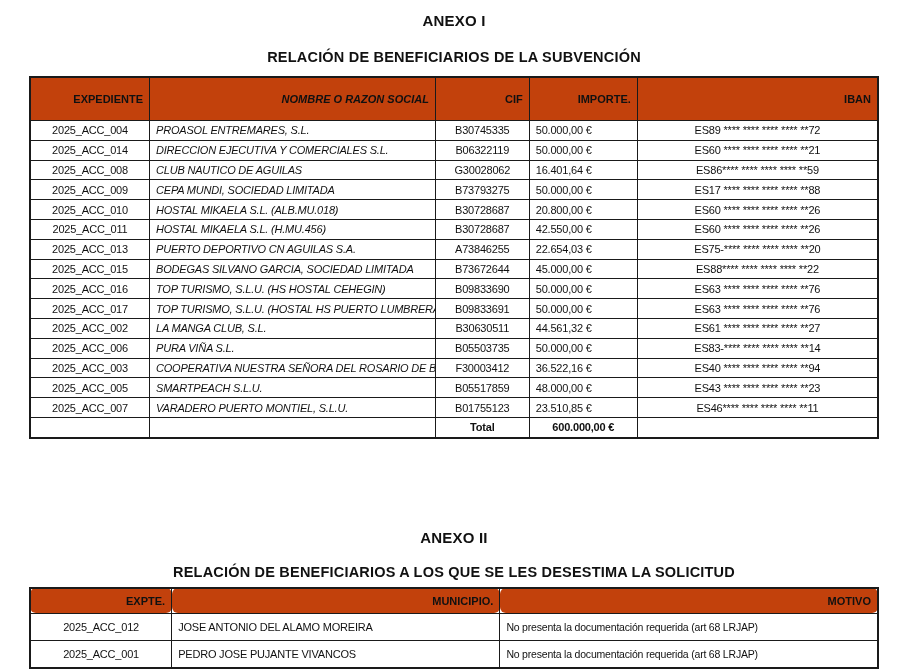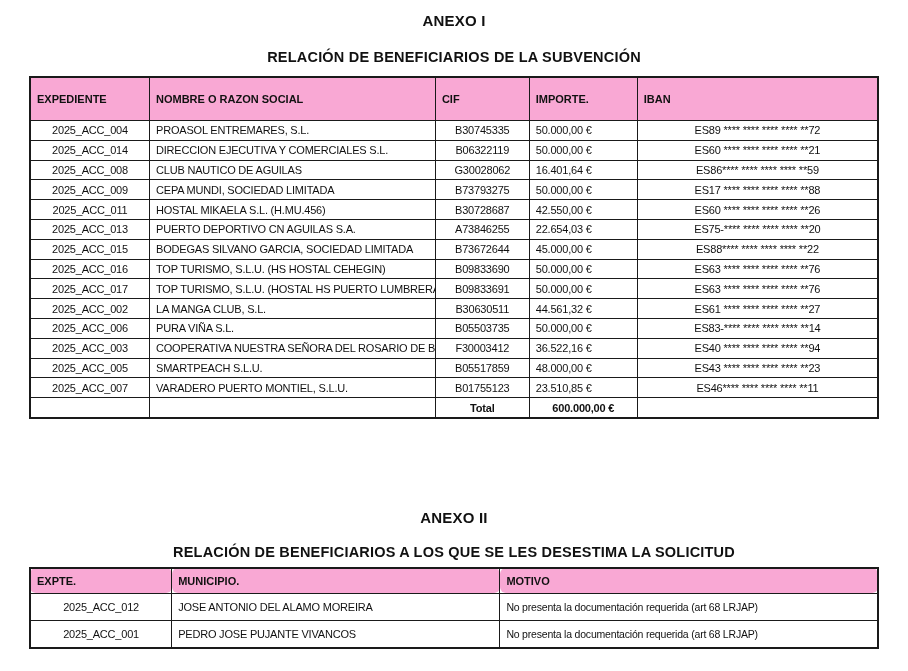--- a/index.html
+++ b/index.html
@@ -50,32 +50,32 @@
   th, td {
     border: 1px solid #1a1a1a;
     font-size: 11px;
     letter-spacing: -0.2px;
     padding: 1px 6px;
     overflow: hidden;
     white-space: nowrap;
     vertical-align: middle;
   }
   th {
-    background: #f9a8d4;
+    background: #c2410c;
     font-weight: bold;
-    text-align: left;
+    text-align: right;
     letter-spacing: 0;
   }
   .t1 th { height: 40px; }
   .t1 td { height: 16.8px; }
   .t2 th { height: 22px; border-radius: 6px; }
   .t2 td { height: 24px; }
   
   .t1 .c0 { width: 13.6%; }
-  .t1 .c1 { width: 34.8%; }
+  .t1 .c1 { width: 34.8%; font-style: italic; }
   .t1 .c2 { width: 10.4%; }
   .t1 .c3 { width: 12.2%; }
   .t1 .c4 { width: 29.0%; }
   .t1 td.c0 { text-align: center; }
   .t1 td.c1 { text-align: left; }
   .t1 td.c2 { text-align: center; }
   .t1 td.c3 { text-align: left; }
   .t1 td.c4 { text-align: center; }
   .t1 .total-row td { font-weight: bold; }
   .t1 .total-row .c2 { text-align: center; }
@@ -133,20 +133,27 @@
         </tr>
 
         <tr>
           <td class="c0">2025_ACC_009</td>
           <td class="c1">CEPA MUNDI, SOCIEDAD LIMITADA</td>
           <td class="c2">B73793275</td>
           <td class="c3">50.000,00 €</td>
           <td class="c4">ES17 **** **** **** **** **88</td>
         </tr>
 
+        <tr>
+          <td class="c0">2025_ACC_010</td>
+          <td class="c1">HOSTAL MIKAELA S.L. (ALB.MU.018)</td>
+          <td class="c2">B30728687</td>
+          <td class="c3">20.800,00 €</td>
+          <td class="c4">ES60 **** **** **** **** **26</td>
+        </tr>
 
         <tr>
           <td class="c0">2025_ACC_011</td>
           <td class="c1">HOSTAL MIKAELA S.L. (H.MU.456)</td>
           <td class="c2">B30728687</td>
           <td class="c3">42.550,00 €</td>
           <td class="c4">ES60 **** **** **** **** **26</td>
         </tr>
 
         <tr>

